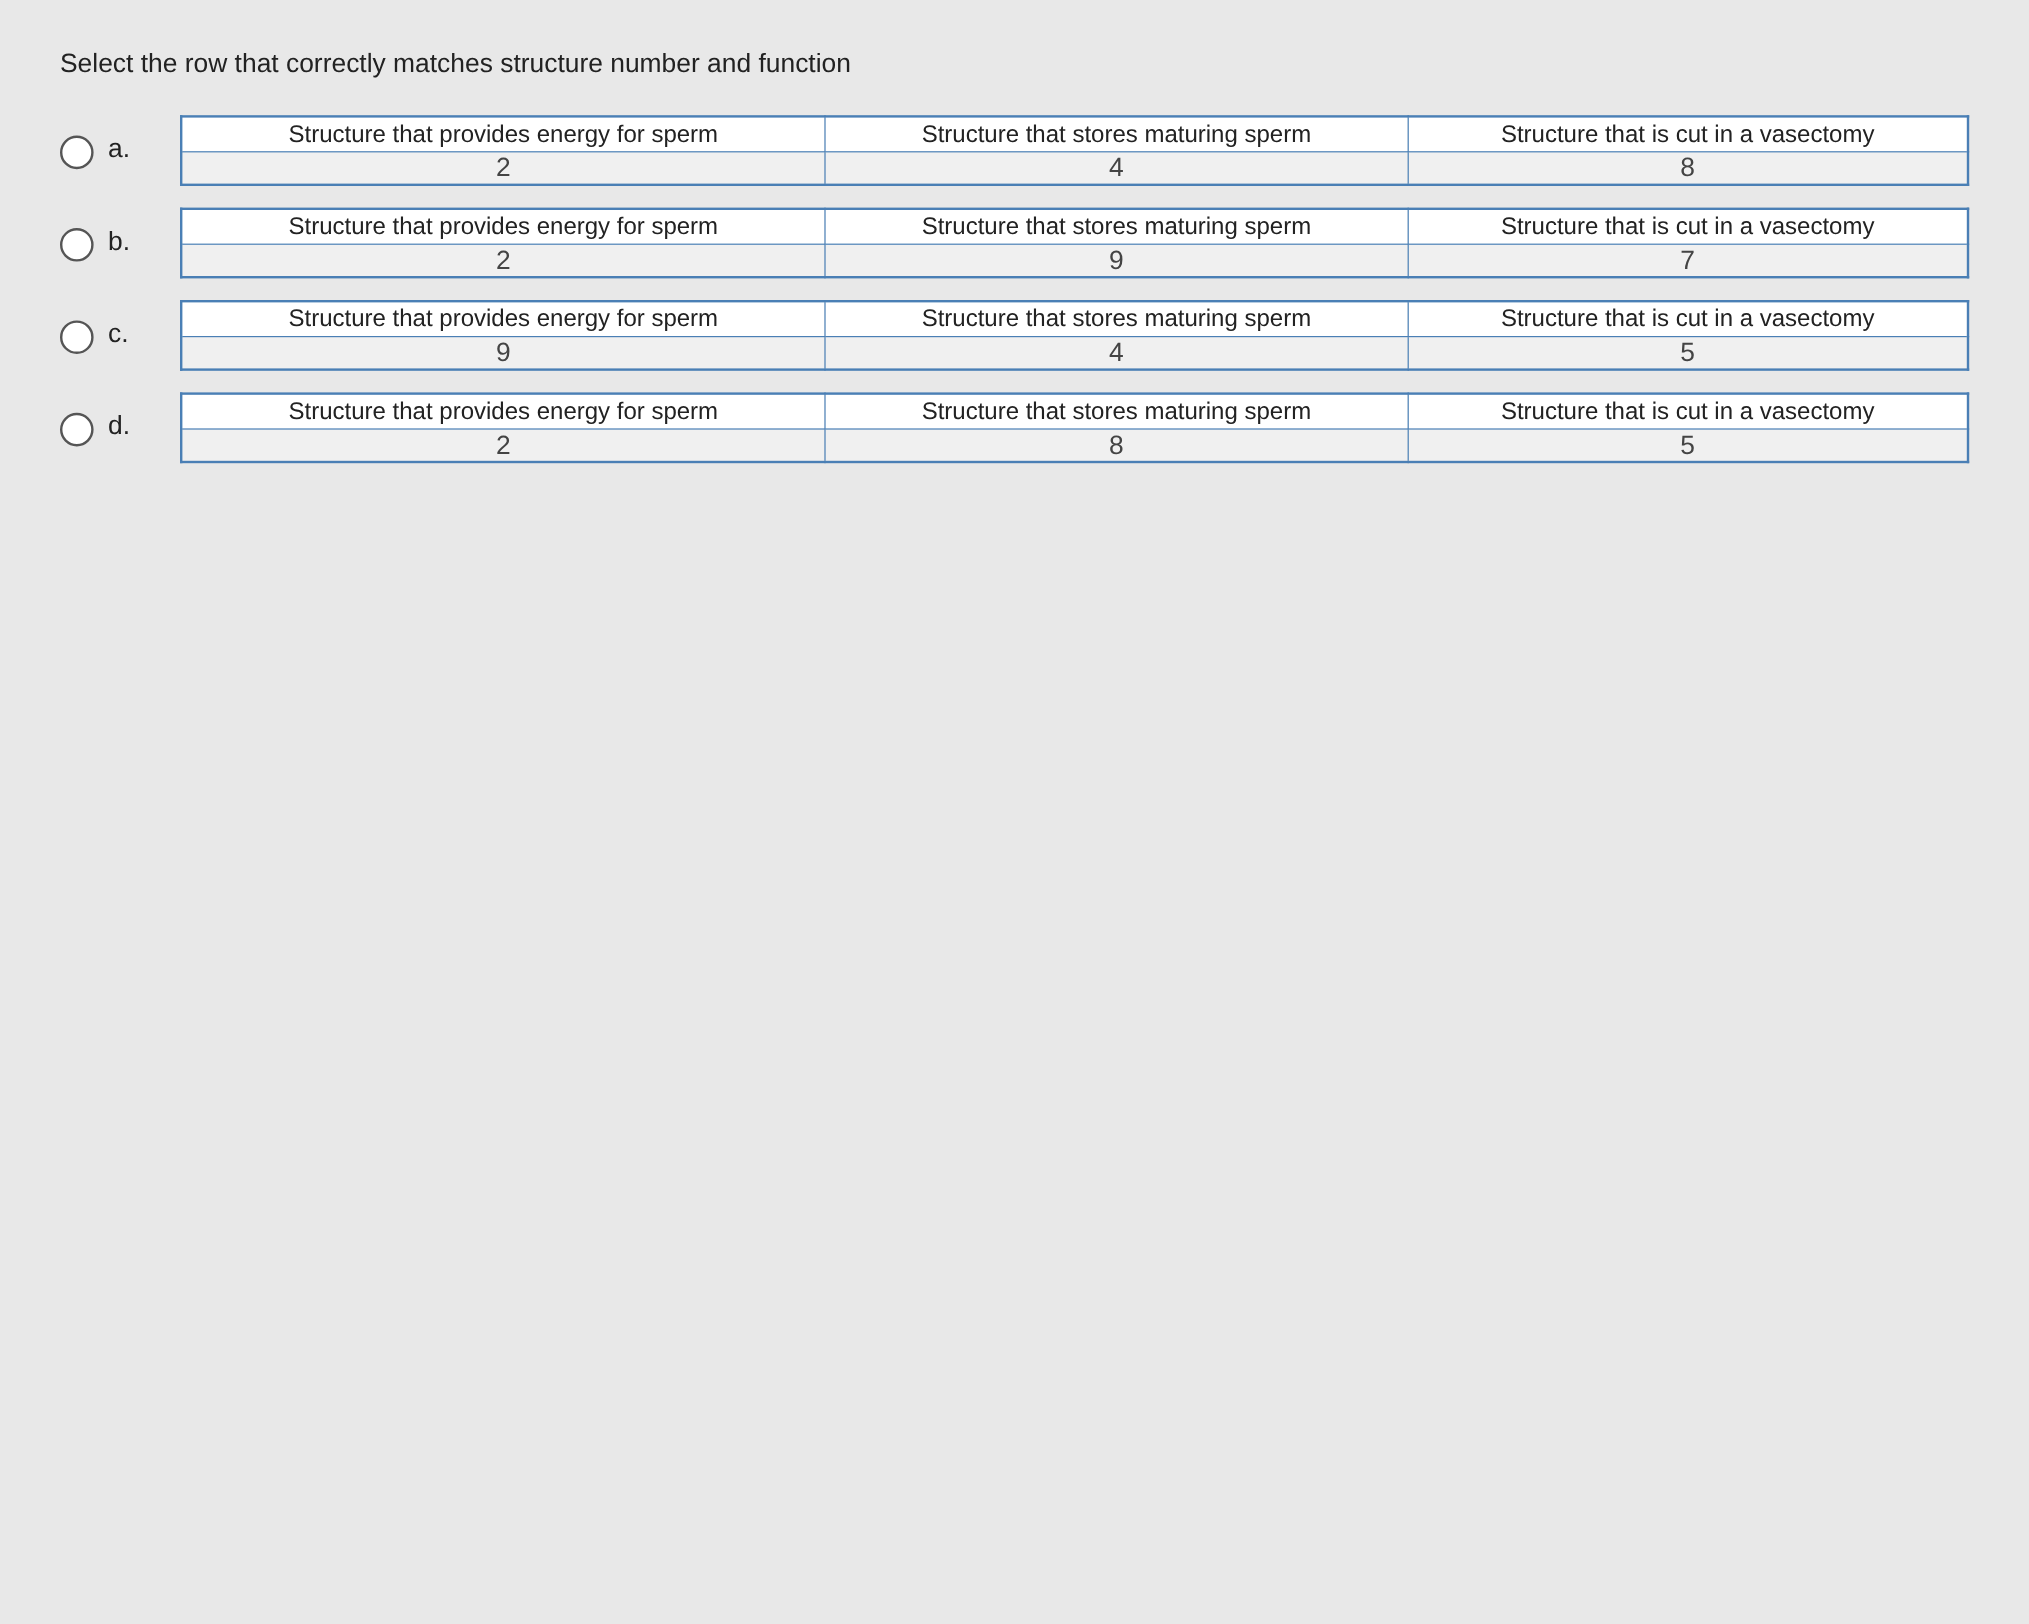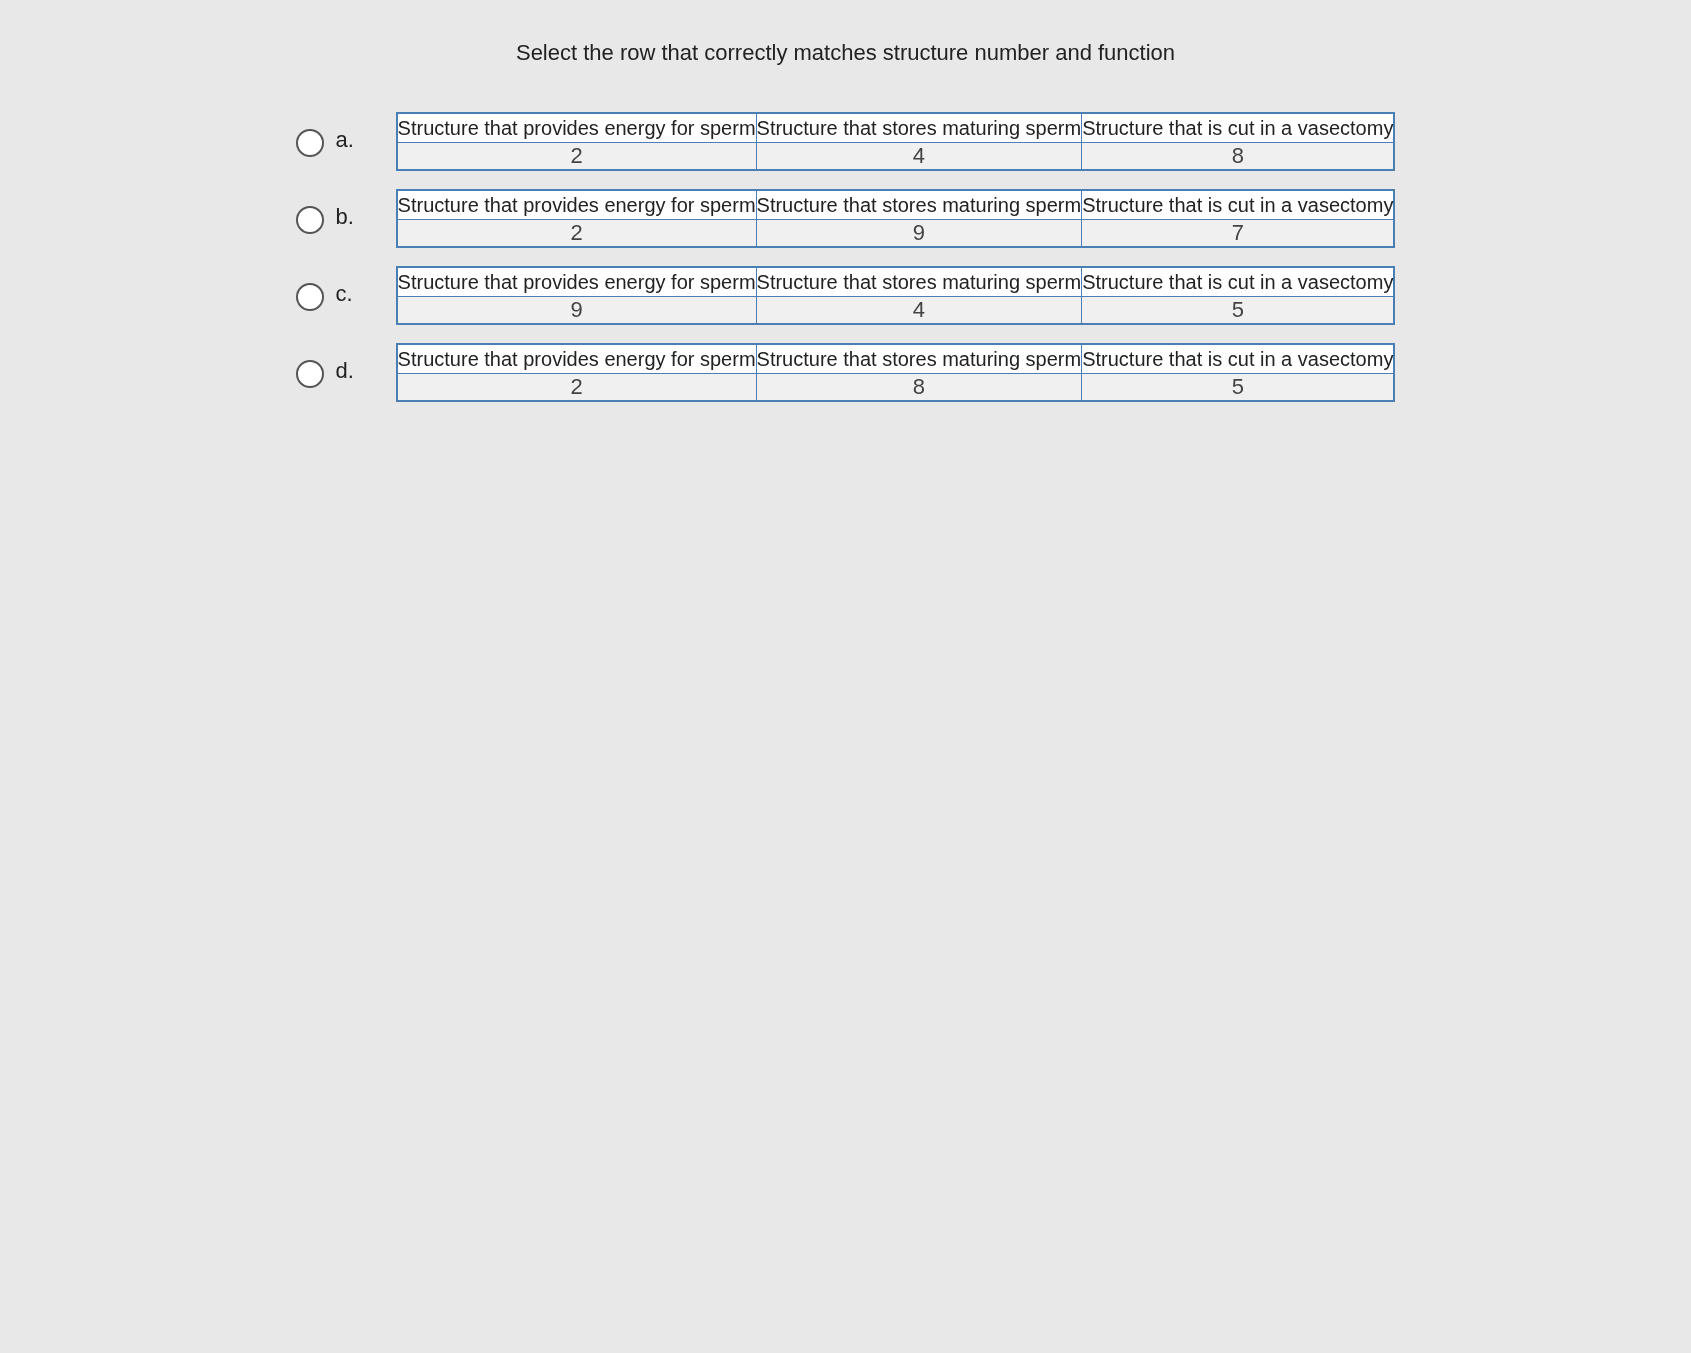--- a/index.html
+++ b/index.html
@@ -19,22 +19,21 @@
     .page-title {
       font-size: 22px;
       color: #222;
       margin-bottom: 30px;
       font-weight: 400;
     }
 
     .question-container {
       display: flex;
       flex-direction: column;
-      gap: 16px;
-      align-items: center;
+      gap: 0px;
     }
 
     .option-row {
       display: flex;
       align-items: center;
       margin-bottom: 18px;
     }
 
     .radio-label {
       display: flex;

